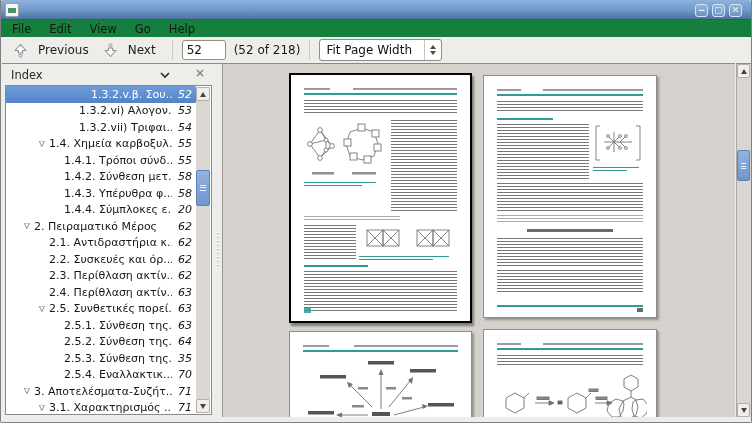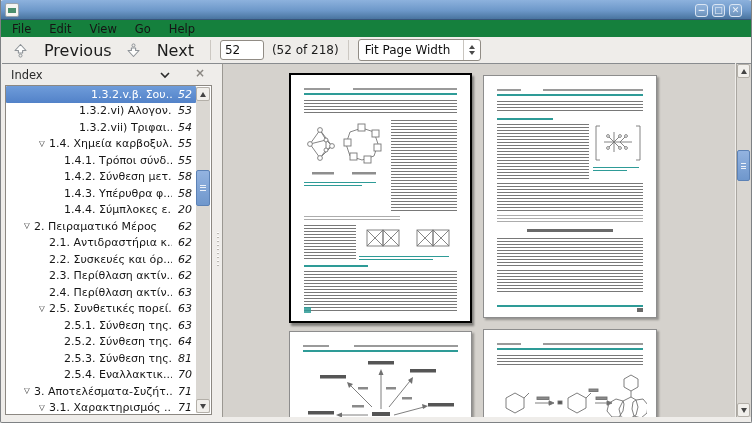--- a/index.html
+++ b/index.html
@@ -30,21 +30,21 @@
     text-align:center; font-weight:bold; }
 
   
   .menubar { position:absolute; left:1px; top:20px; width:750px; height:17px;
     background:#15803d; display:flex; align-items:center; padding-left:2px; }
   .menu-item { font-size:11.5px; color:#151515; padding:1px 9px; }
 
   
   .toolbar { position:absolute; left:1px; top:37px; width:750px; height:26px;
     background:#efedea; display:flex; align-items:center; padding-left:5px; }
-  .tbtn { display:flex; align-items:center; gap:16px; padding:2px 7px; font-size:16px; color:#1c1c1c; border-radius:3px; }
+  .tbtn { display:flex; align-items:center; gap:10px; padding:2px 7px; font-size:12px; color:#1c1c1c; border-radius:3px; }
   .tbtn svg { display:block; }
   .tsep { width:1px; height:20px; background:#ccc8c2; margin:0 9px; }
   .page-input { width:44px; height:20px; border:1px solid #918c85; border-radius:3px;
     font-size:12px; padding:0 4px; font-family:"DejaVu Sans",sans-serif; color:#111; background:#fff; }
   .page-total { font-size:12px; color:#1c1c1c; margin-left:8px; }
   .combo { width:123px; height:22px; border:1px solid #918c85; border-radius:3px; background:#fff;
     display:flex; align-items:center; font-size:12px; color:#111; }
   .combo-text { flex:1; padding-left:6px; }
   .combo-spin { width:17px; height:100%; border-left:1px solid #c9c5bf; display:flex; flex-direction:column;
     align-items:center; justify-content:center; gap:2px; }
@@ -231,21 +231,21 @@
       <div class="row" style="padding-left:58px">
           <span class="lbl">2.5.1. Σύνθεση της...</span>
           <span class="pg">63</span>
         </div>
       <div class="row" style="padding-left:58px">
           <span class="lbl">2.5.2. Σύνθεση της...</span>
           <span class="pg">64</span>
         </div>
       <div class="row" style="padding-left:58px">
           <span class="lbl">2.5.3. Σύνθεση της...</span>
-          <span class="pg">81</span>
+          <span class="pg">35</span>
         </div>
       <div class="row" style="padding-left:58px">
           <span class="lbl">2.5.4. Εναλλακτικ...</span>
           <span class="pg">70</span>
         </div>
       <div class="row" style="padding-left:28px">
           <span class="exp" style="left:15px">▽</span>
           <span class="lbl">3. Αποτελέσματα-Συζήτ...</span>
           <span class="pg">71</span>
         </div>

